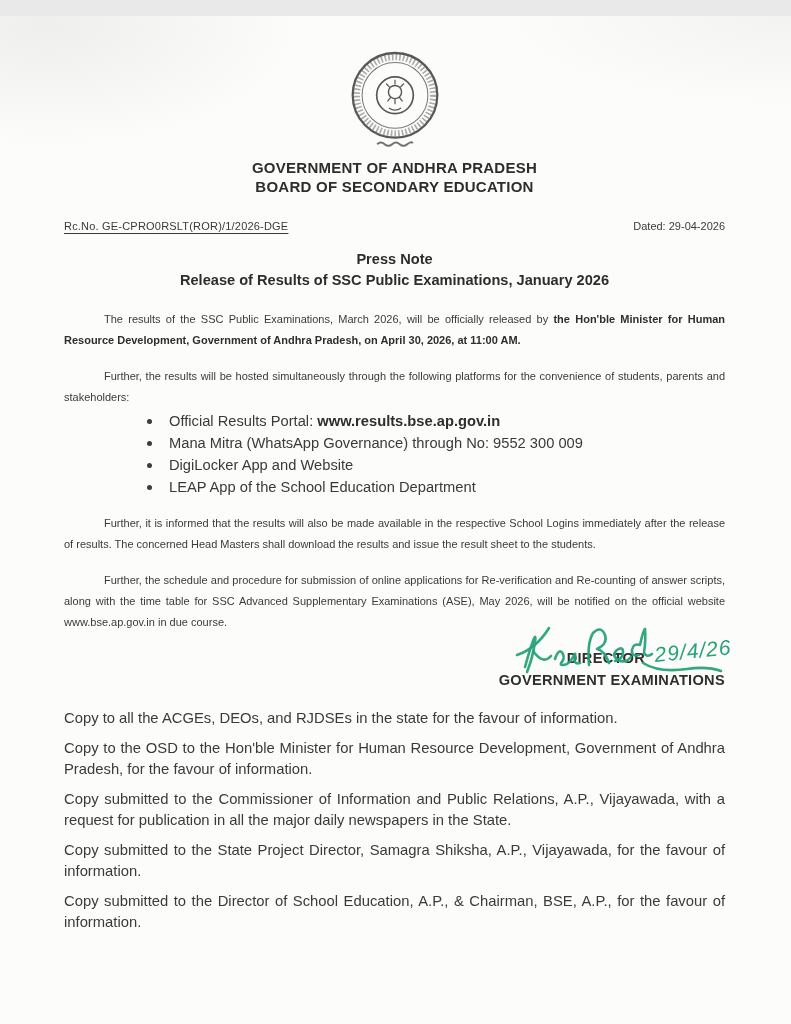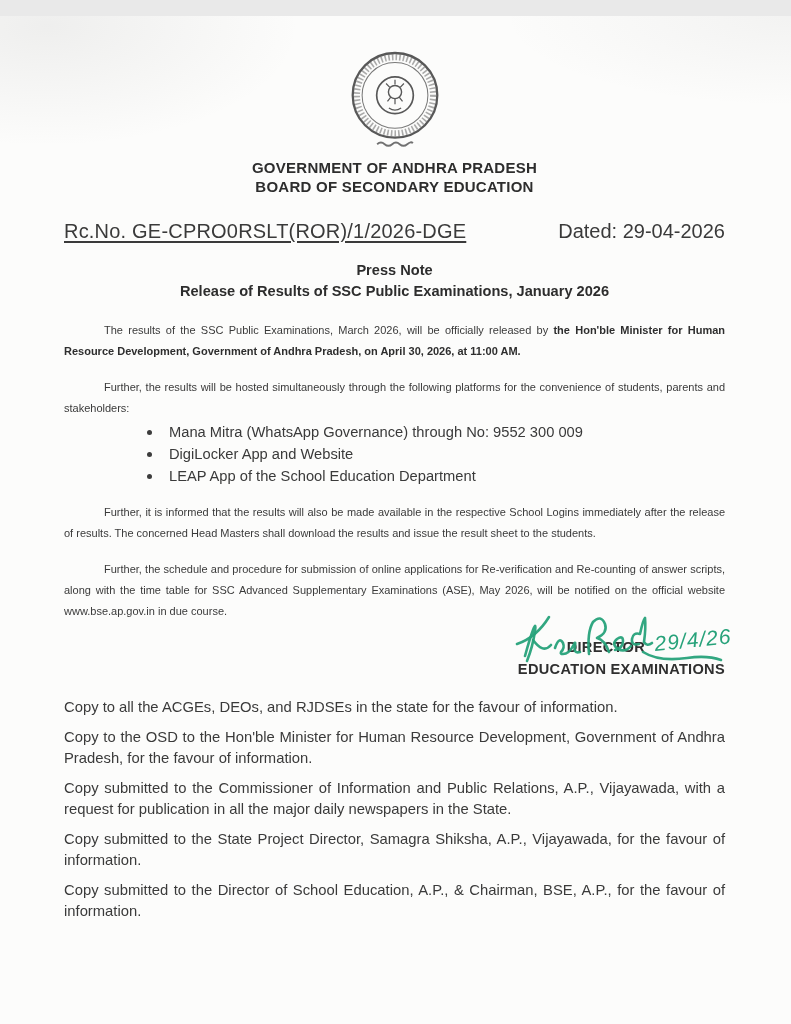--- a/index.html
+++ b/index.html
@@ -8,21 +8,21 @@
     position:relative;width:791px;height:1024px;margin:16px auto;overflow:hidden;
     color:#3a3a3a;
     background:
       radial-gradient(420px 200px at 6% 1%, rgba(120,120,120,0.10), transparent 60%),
       radial-gradient(480px 150px at 100% 0%, rgba(120,120,120,0.07), transparent 60%),
       #fcfcfb;
   }
   .content{padding:30px 66px 0 64px;}
   .emblem-wrap{text-align:center;padding-top:4px;}
   .org{ text-align:center;font-weight:700;color:#2d2d2d;font-size:15px;line-height:19px;letter-spacing:.25px;margin-top:4px;}
-  .ref-row{display:flex;justify-content:space-between;align-items:flex-end;margin-top:24px;font-size:20px;color:#3a3a3a;}
+  .ref-row{display:flex;justify-content:space-between;align-items:flex-end;margin-top:24px;font-size:11px;color:#3a3a3a;}
   .ref-no{text-decoration:underline;text-underline-offset:3px;letter-spacing:.2px;}
   .title-block{text-align:center;margin-top:18px;font-weight:700;color:#2d2d2d;font-size:14.6px;line-height:19px;}
   .title-block .t2{margin-top:2px;}
   p.para{margin:15px 0 0;font-size:11px;line-height:21px;text-align:justify;text-indent:40px;}
   p.para.first{margin-top:19px;}
   .b{font-weight:700;color:#2e2e2e;}
   ul.platforms{list-style:none;margin:2px 0 0;padding:0 0 0 80px;font-size:14.7px;line-height:22px;}
   ul.platforms li{position:relative;padding-left:25px;}
   ul.platforms li::before{content:"";position:absolute;left:3px;top:8.5px;width:5px;height:5px;border-radius:50%;background:#3c3c3c;}
   .ulink{text-decoration:underline;text-underline-offset:2px;}
@@ -66,20 +66,21 @@
     <div class="title-block">
       <div>Press Note</div>
       <div class="t2">Release of Results of SSC Public Examinations, January 2026</div>
     </div>
 
     <p class="para first"><span>The results of the SSC Public Examinations, March 2026, will be officially released by </span><span class="b">the Hon'ble Minister for Human Resource Development, Government of Andhra Pradesh, on April 30, 2026, at 11:00 AM.</span></p>
 
     <p class="para">Further, the results will be hosted simultaneously through the following platforms for the convenience of students, parents and stakeholders:</p>
 
     <ul class="platforms">
+      <li><span>Official Results Portal: </span><span class="b">www.results.bse.ap.gov.in</span></li>
       <li><span>Mana Mitra (WhatsApp Governance) through No: 9552 300 009</span><span class="b"></span></li>
       <li><span>DigiLocker App and Website</span><span class="b"></span></li>
       <li><span>LEAP App of the School Education Department</span><span class="b"></span></li>
     </ul>
 
     <p class="para">Further, it is informed that the results will also be made available in the respective School Logins immediately after the release of results. The concerned Head Masters shall download the results and issue the result sheet to the students.</p>
 
     <p class="para"><span>Further, the schedule and procedure for submission of online applications for Re-verification and Re-counting of answer scripts, along with the time table for SSC Advanced Supplementary Examinations (ASE), May 2026, will be notified on the official website </span><span>www.bse.ap.gov.in</span><span>  in due course.</span></p>
 
 
@@ -89,21 +90,21 @@
         <path d="M2,38 C14,34 26,24 34,11"></path>
         <path d="M18,34 C24,42 30,46 36,39"></path>
         <path d="M40,42 q4,-12 8,-5 q2,5 -2,9 q-1,2 2,2 q6,0 10,-8 q3,-6 2,-1 q-2,9 5,7"></path>
         <path d="M74,48 q-2,-22 4,-32 q8,-8 12,2 q3,9 -8,14 q8,2 12,14"></path>
         <path d="M100,44 q8,-2 8,-9 q0,-6 -6,-2 q-6,5 1,10 q7,4 13,-3"></path>
         <path d="M124,38 q-8,2 -7,-5 q1,-7 8,-5 q3,-14 5,-16 q1,10 -1,24 q3,5 8,1"></path>
         <path d="M128,46 q16,10 44,6 q20,-3 34,2"></path>
         <text x="140" y="42" transform="rotate(-6 170 40)">29/4/26</text>
       </svg>
       <div class="sig-director">DIRECTOR</div>
-      <div class="sig-dept">EDUCATION EXAMINATIONS</div>
+      <div class="sig-dept">GOVERNMENT EXAMINATIONS</div>
     </div>
 
     <div class="copies">
       <p>Copy to all the ACGEs, DEOs, and RJDSEs in the state for the favour of information.</p>
       <p>Copy to the OSD to the Hon'ble Minister for Human Resource Development, Government of Andhra Pradesh, for the favour of information.</p>
       <p>Copy submitted to the Commissioner of Information and Public Relations, A.P., Vijayawada, with a request for publication in all the major daily newspapers in the State.</p>
       <p>Copy submitted to the State Project Director, Samagra Shiksha, A.P., Vijayawada, for the favour of information.</p>
       <p>Copy submitted to the Director of School Education, A.P., &amp; Chairman, BSE, A.P., for the favour of information.</p>
 
     </div>

